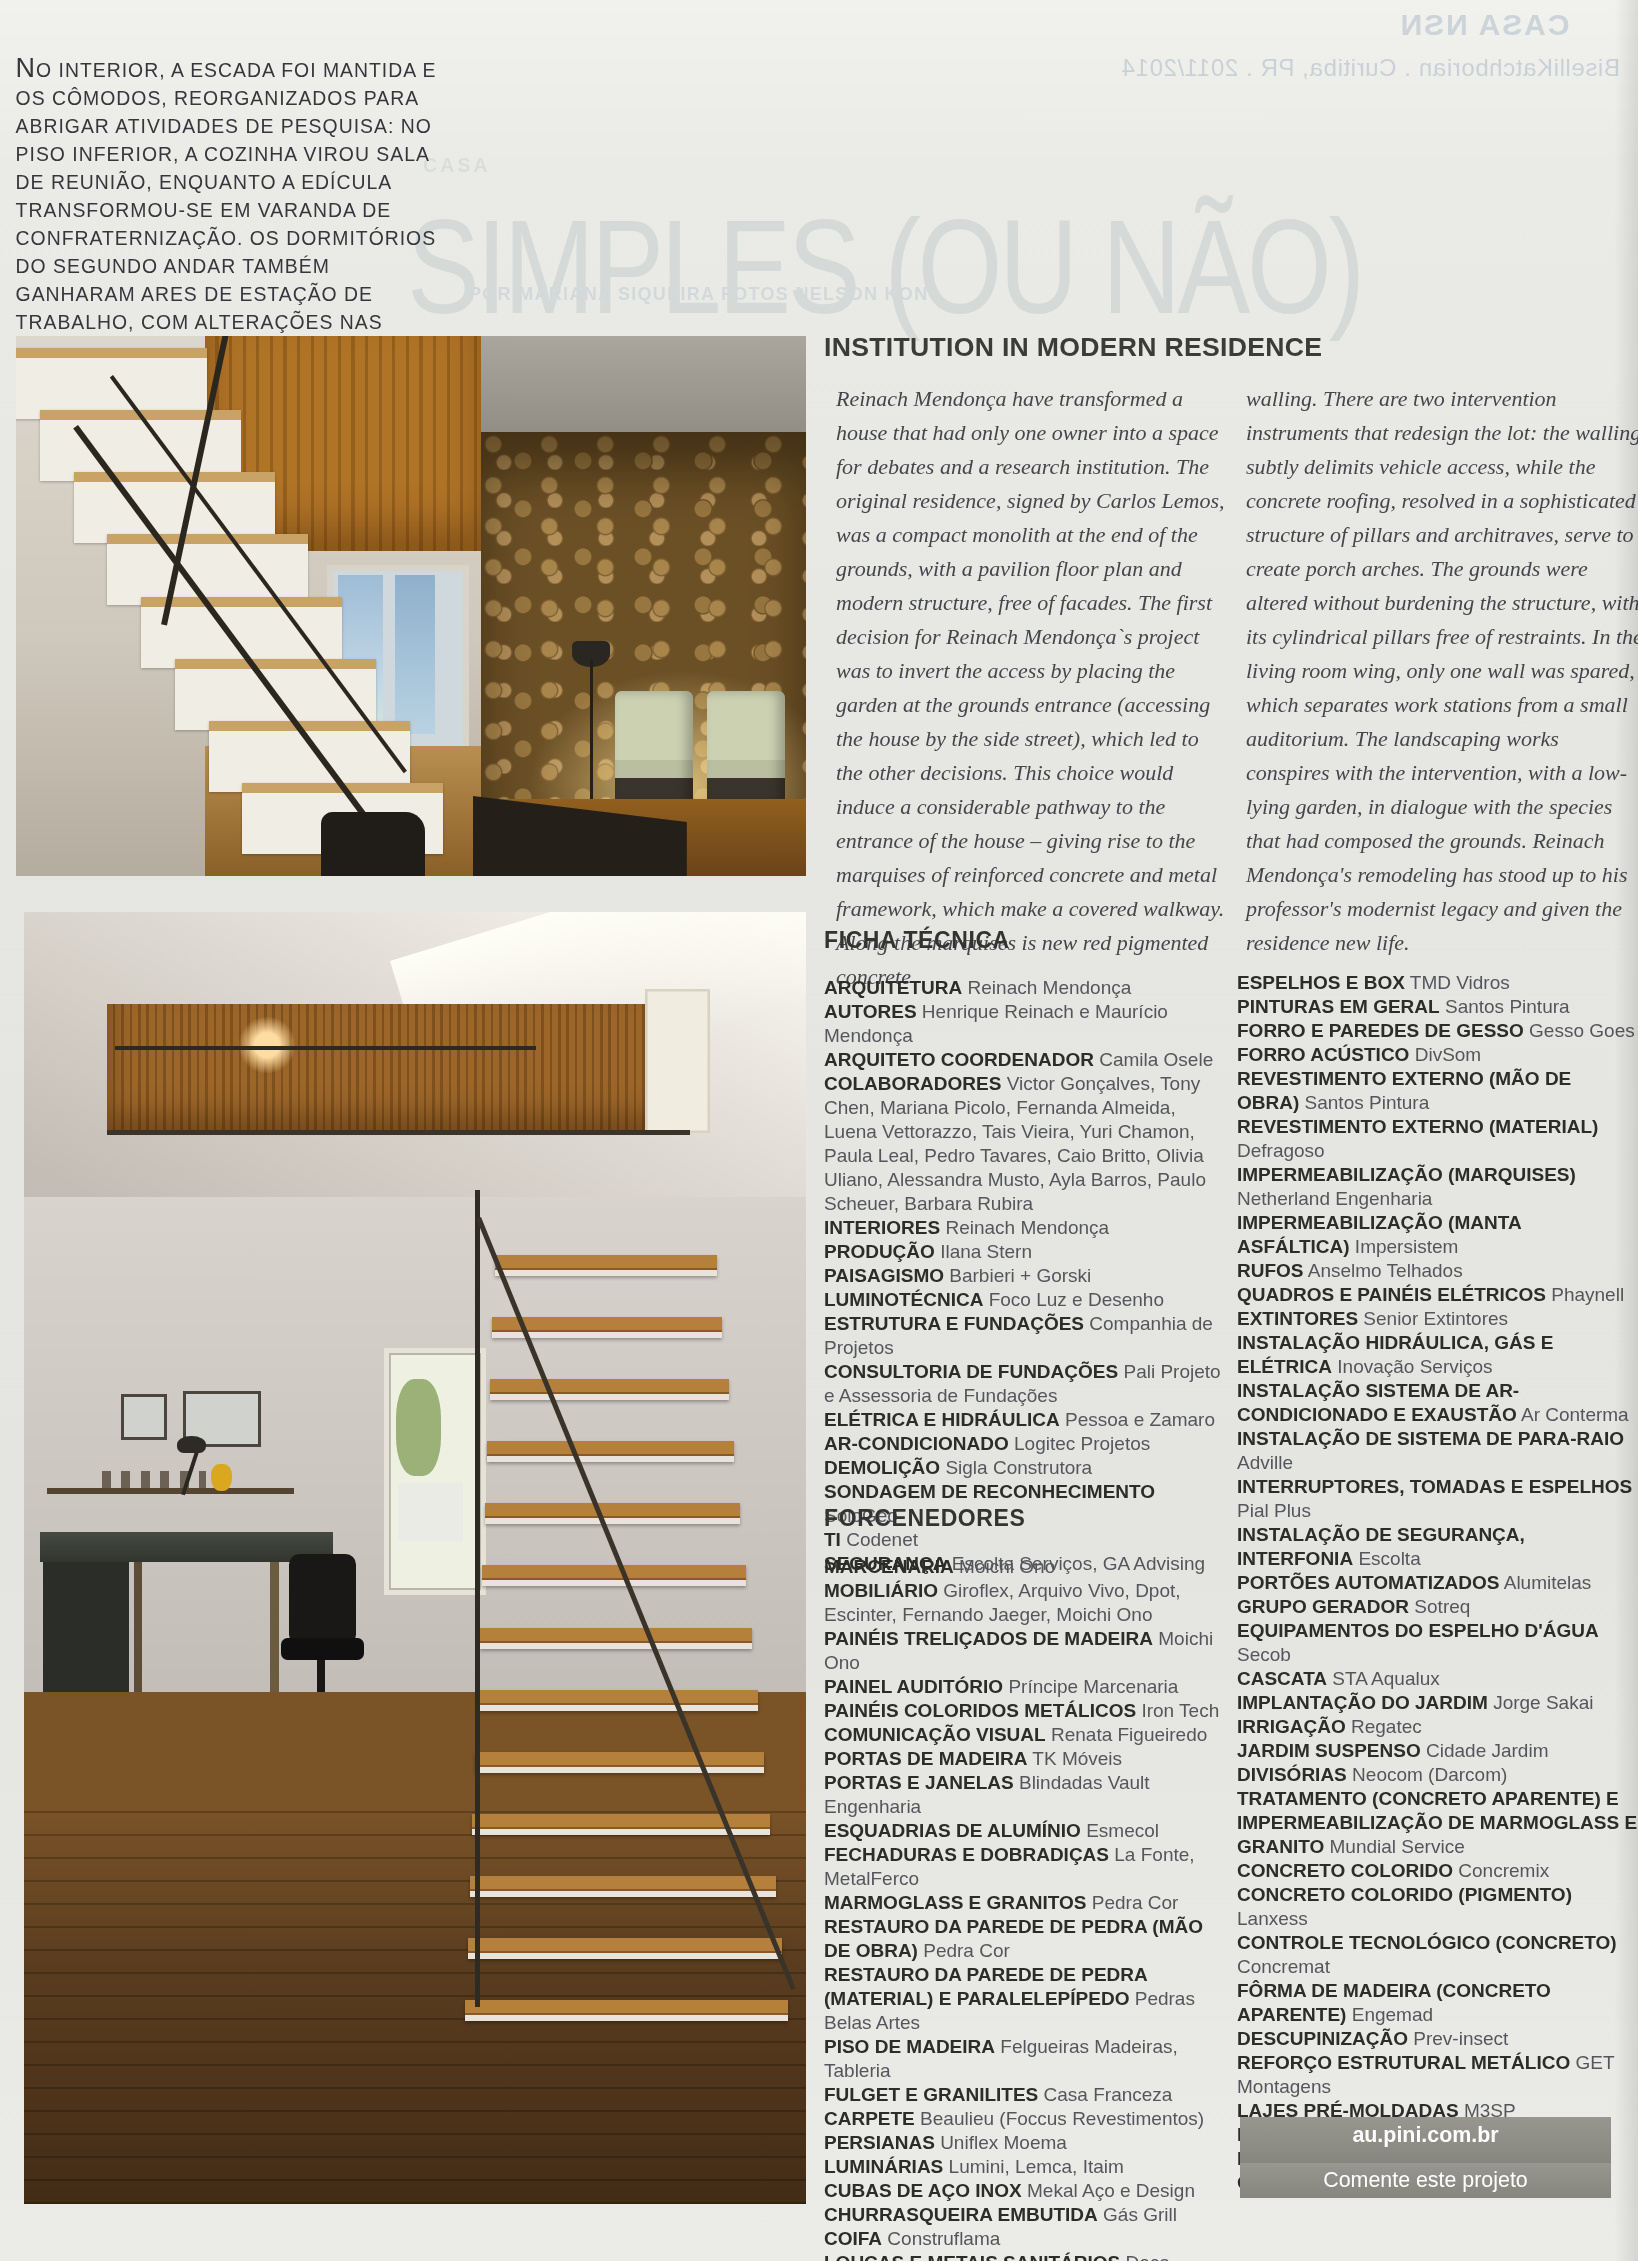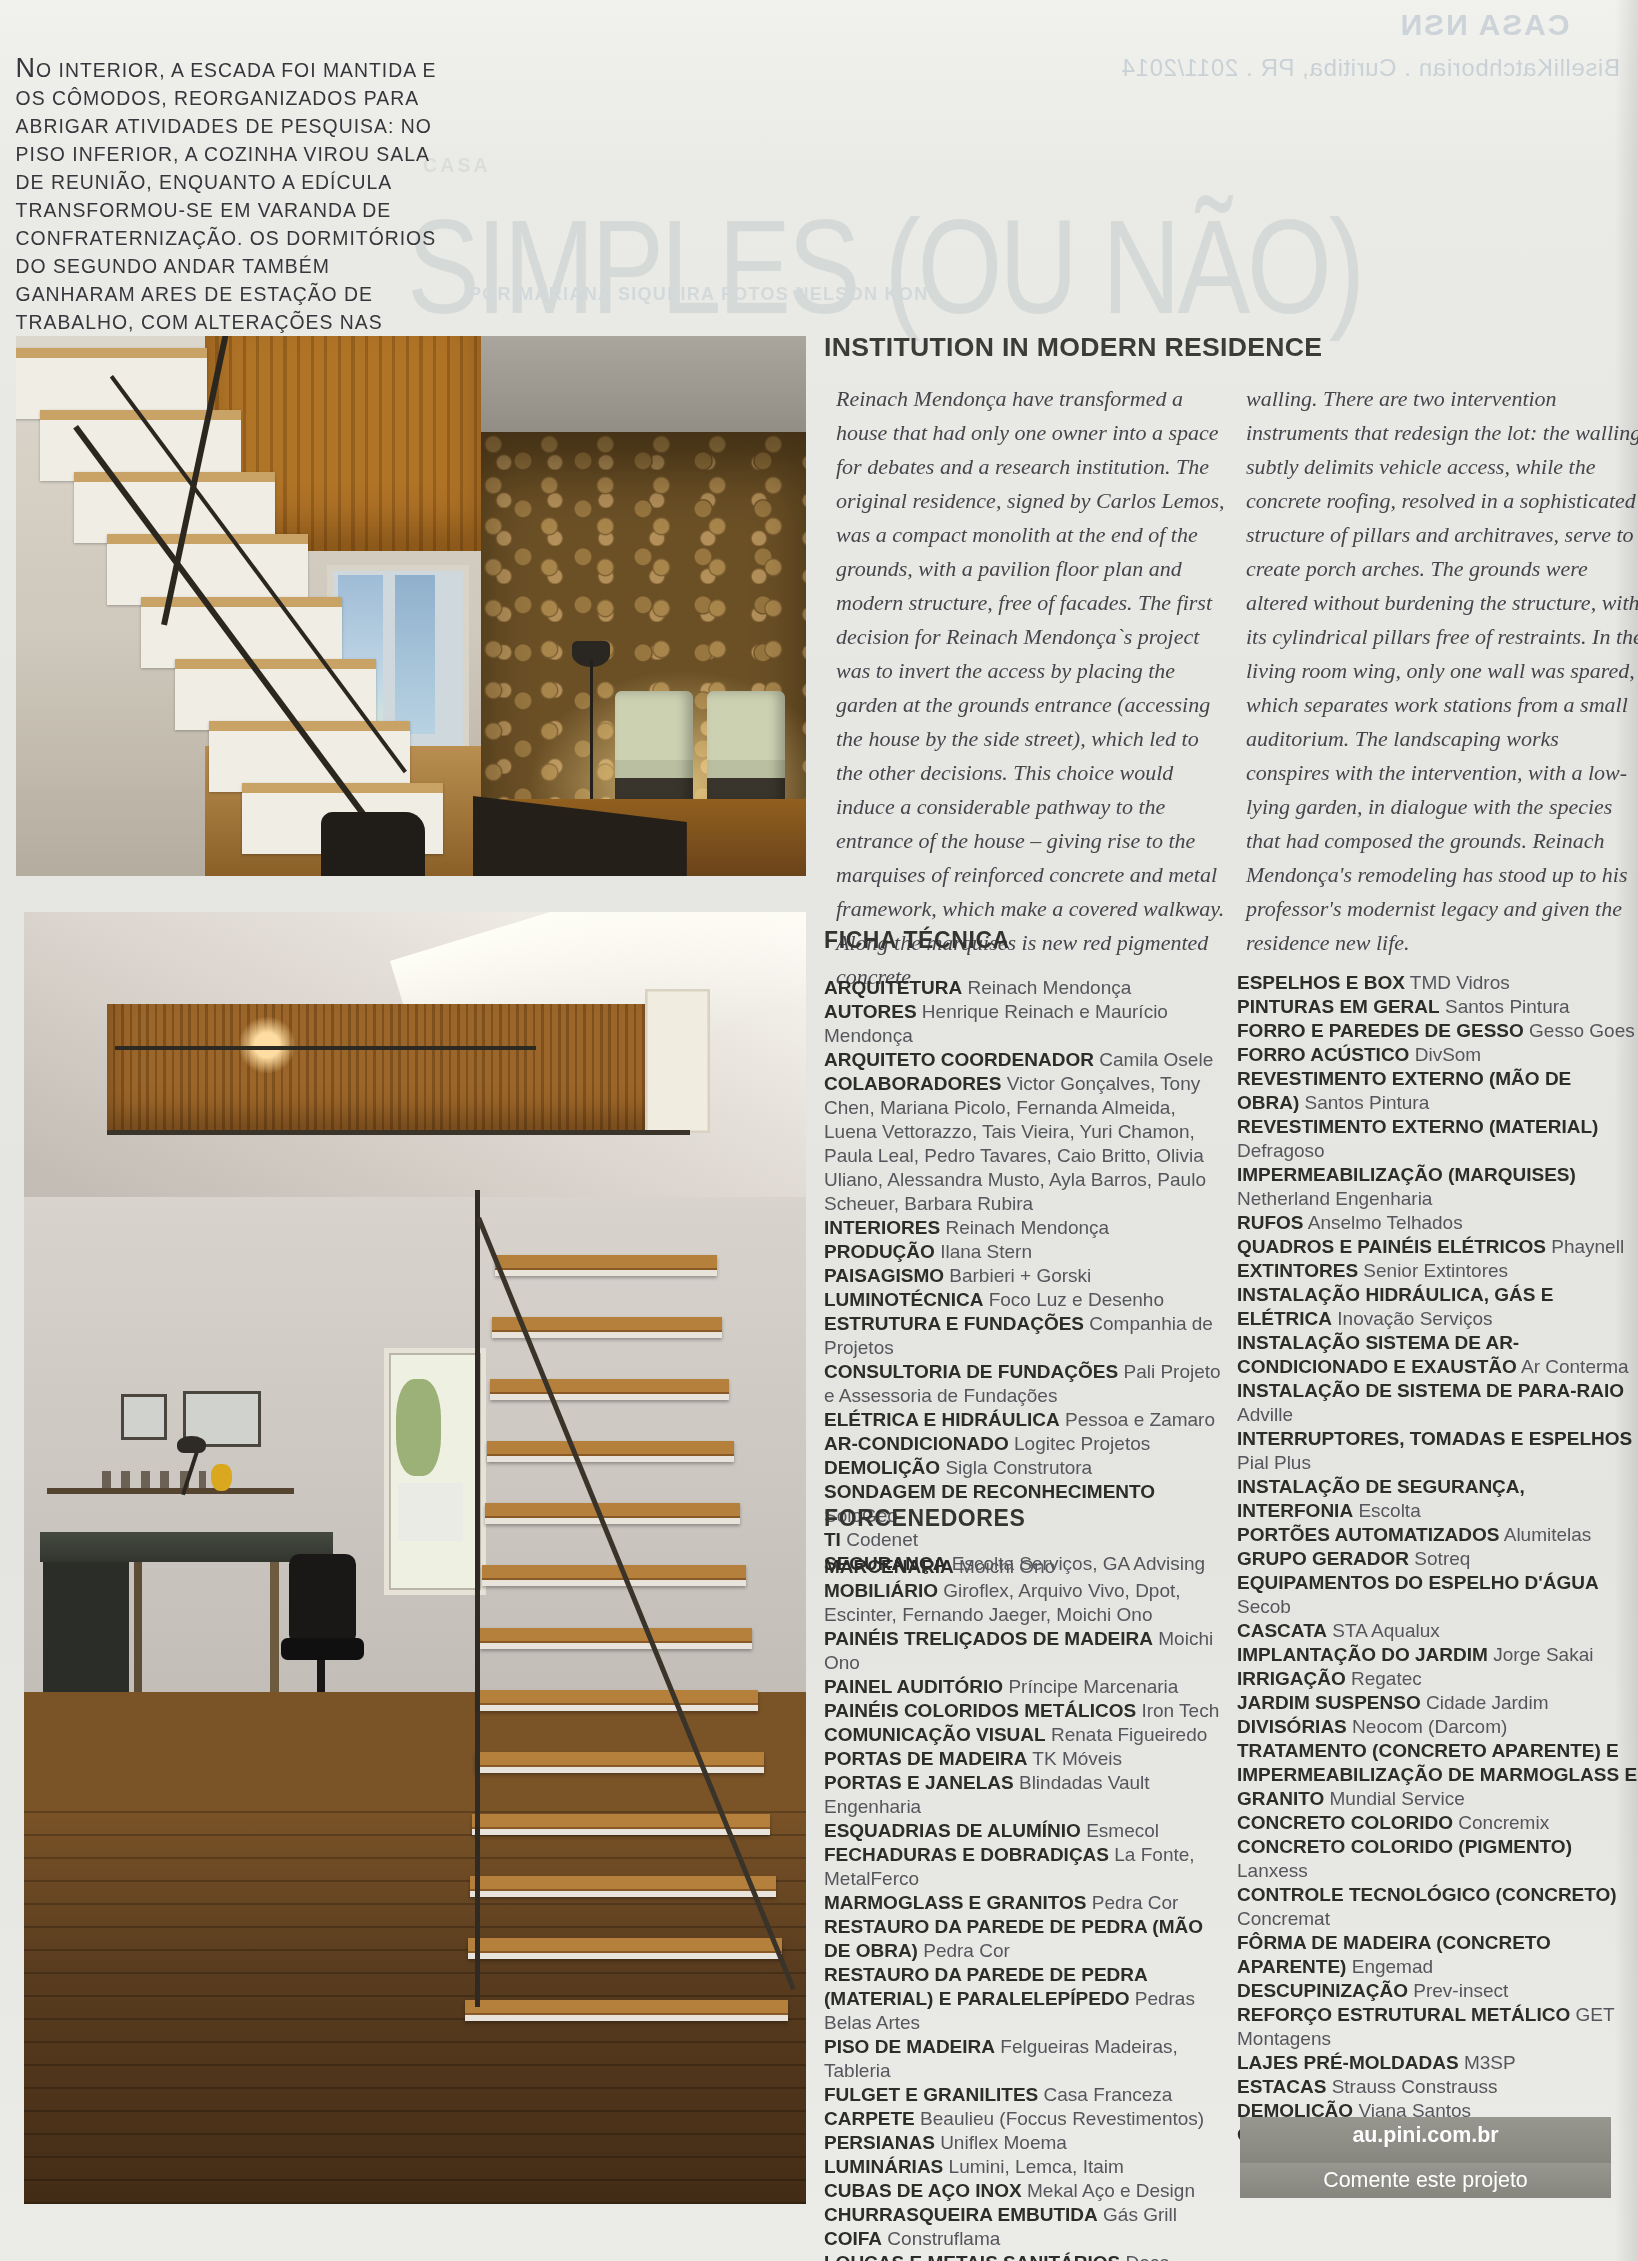--- a/index.html
+++ b/index.html
@@ -283,20 +283,21 @@
     </div>
 
   <div class="credits list-right">
       <p class="entry"><b>ESPELHOS E BOX</b> <span>TMD Vidros</span></p>
       <p class="entry"><b>PINTURAS EM GERAL</b> <span>Santos Pintura</span></p>
       <p class="entry"><b>FORRO E PAREDES DE GESSO</b> <span>Gesso Goes</span></p>
       <p class="entry"><b>FORRO ACÚSTICO</b> <span>DivSom</span></p>
       <p class="entry"><b>REVESTIMENTO EXTERNO (MÃO DE OBRA)</b> <span>Santos Pintura</span></p>
       <p class="entry"><b>REVESTIMENTO EXTERNO (MATERIAL)</b> <span>Defragoso</span></p>
       <p class="entry"><b>IMPERMEABILIZAÇÃO (MARQUISES)</b> <span>Netherland Engenharia</span></p>
+      <p class="entry"><b>IMPERMEABILIZAÇÃO (MANTA ASFÁLTICA)</b> <span>Impersistem</span></p>
       <p class="entry"><b>RUFOS</b> <span>Anselmo Telhados</span></p>
       <p class="entry"><b>QUADROS E PAINÉIS ELÉTRICOS</b> <span>Phaynell</span></p>
       <p class="entry"><b>EXTINTORES</b> <span>Senior Extintores</span></p>
       <p class="entry"><b>INSTALAÇÃO HIDRÁULICA, GÁS E ELÉTRICA</b> <span>Inovação Serviços</span></p>
       <p class="entry"><b>INSTALAÇÃO SISTEMA DE AR-CONDICIONADO E EXAUSTÃO</b> <span>Ar Conterma</span></p>
       <p class="entry"><b>INSTALAÇÃO DE SISTEMA DE PARA-RAIO</b> <span>Adville</span></p>
       <p class="entry"><b>INTERRUPTORES, TOMADAS E ESPELHOS</b> <span>Pial Plus</span></p>
       <p class="entry"><b>INSTALAÇÃO DE SEGURANÇA, INTERFONIA</b> <span>Escolta</span></p>
       <p class="entry"><b>PORTÕES AUTOMATIZADOS</b> <span>Alumitelas</span></p>
       <p class="entry"><b>GRUPO GERADOR</b> <span>Sotreq</span></p>

